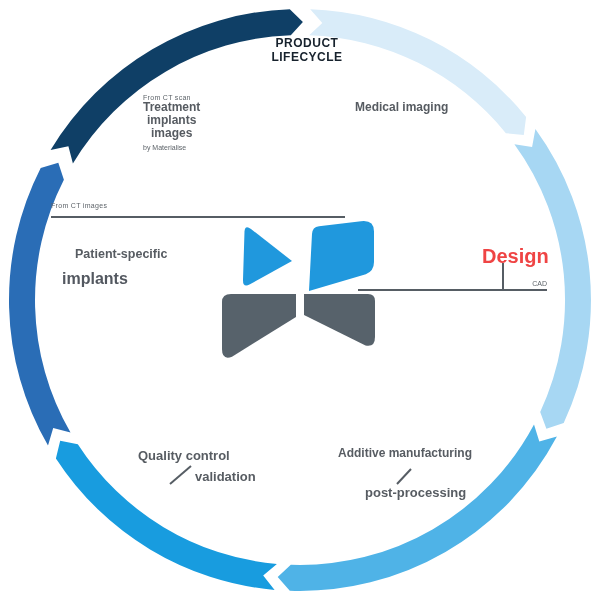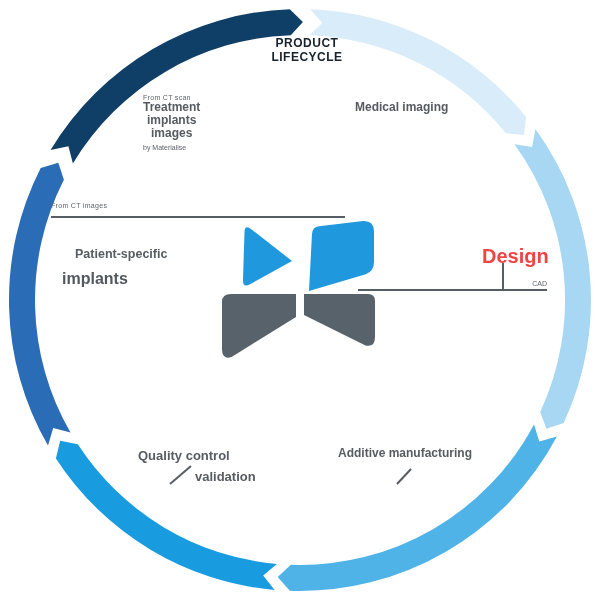--- a/index.html
+++ b/index.html
@@ -72,14 +72,15 @@
   <div class="lbl tiny-right" style="left:505px;top:280px;width:42px;">CAD</div>
 
   <div class="lbl eyebrow" style="left:51px;top:202px;">From CT images</div>
   <div class="lbl left-l1" style="left:51px;top:247px;padding-left:24px;">Patient-specific</div>
   <div class="lbl left-l2" style="left:62px;top:262px;">implants</div>
 
   <div class="lbl med" style="left:138px;top:448px;">Quality control</div>
   <div class="lbl med" style="left:147px;top:469px;margin-left:48px;">validation</div>
 
   <div class="lbl med" style="left:338px;top:446px;font-size:12px;">Additive manufacturing</div>
+  <div class="lbl med" style="left:365px;top:485px;">post-processing</div>
 
 </div>
 
 </body></html>

